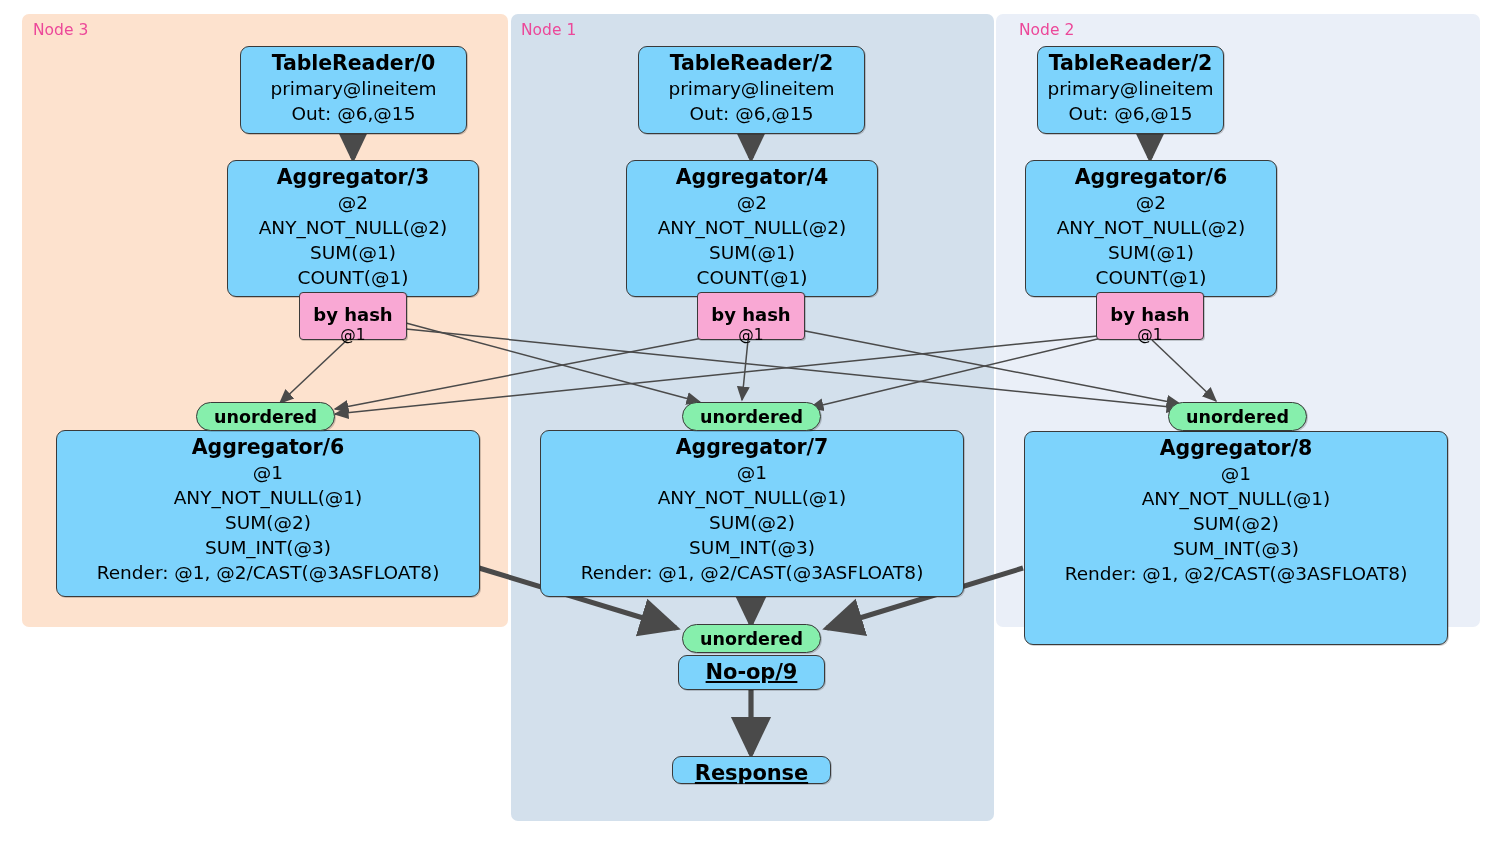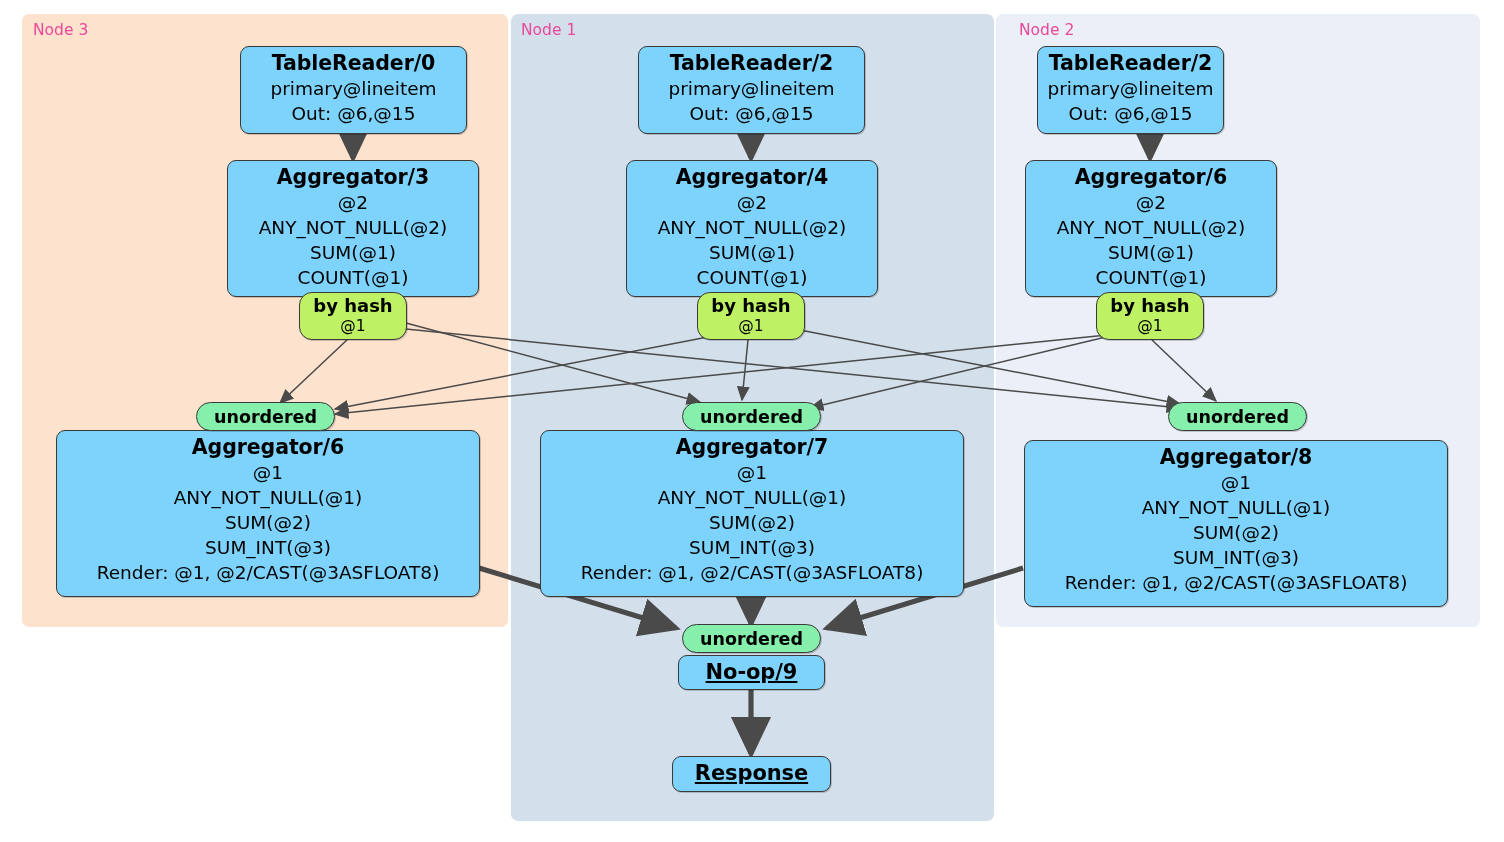--- a/index.html
+++ b/index.html
@@ -69,23 +69,23 @@
   }
   .badge {
     position: absolute;
     box-sizing: border-box;
     text-align: center;
     z-index: 20;
     border: 1.6px solid #3a3a3a;
     box-shadow: 1px 1px 0 rgba(0,0,0,0.18);
   }
   .badge-hash {
-    background: #bef264;
-    border-radius: 13px;
-    padding-top: 2px;
+    background: #f9a8d4;
+    border-radius: 4px;
+    padding-top: 11px;
   }
   .badge-hash .b-title {
     font-weight: bold;
     font-size: 18px;
     line-height: 22px;
   }
   .badge-hash .b-sub {
     font-size: 15.5px;
     line-height: 19px;
   }
@@ -237,34 +237,34 @@
 
   <div class="proc-box" style="left:540px; top:430px; width:424px; height:167px;">
     <div class="proc-title">Aggregator/7</div>
     <div class="proc-line">@1</div>
     <div class="proc-line">ANY_NOT_NULL(@1)</div>
     <div class="proc-line">SUM(@2)</div>
     <div class="proc-line">SUM_INT(@3)</div>
     <div class="proc-line">Render: @1, @2/CAST(@3ASFLOAT8)</div>
   </div>
 
-  <div class="proc-box" style="left:1024px; top:440px; width:424px; height:167px;">
+  <div class="proc-box" style="left:1024px; top:431px; width:424px; height:214px;">
     <div class="proc-title">Aggregator/8</div>
     <div class="proc-line">@1</div>
     <div class="proc-line">ANY_NOT_NULL(@1)</div>
     <div class="proc-line">SUM(@2)</div>
     <div class="proc-line">SUM_INT(@3)</div>
     <div class="proc-line">Render: @1, @2/CAST(@3ASFLOAT8)</div>
   </div>
 
   <div class="badge badge-unordered" style="left:682px; top:624px; width:139px; height:29px;">
     <div class="b-title">unordered</div>
   </div>
 
   <div class="proc-box small" style="left:678px; top:655px; width:147px; height:35px; padding-top:1px;">
     <div class="proc-title">No-op/9</div>
   </div>
 
-  <div class="proc-box small" style="left:672px; top:756px; width:159px; height:36px; padding-top:1px;">
+  <div class="proc-box small" style="left:672px; top:756px; width:159px; height:28px; padding-top:1px;">
     <div class="proc-title">Response</div>
   </div>
 
 </div>
 
 </body></html>

